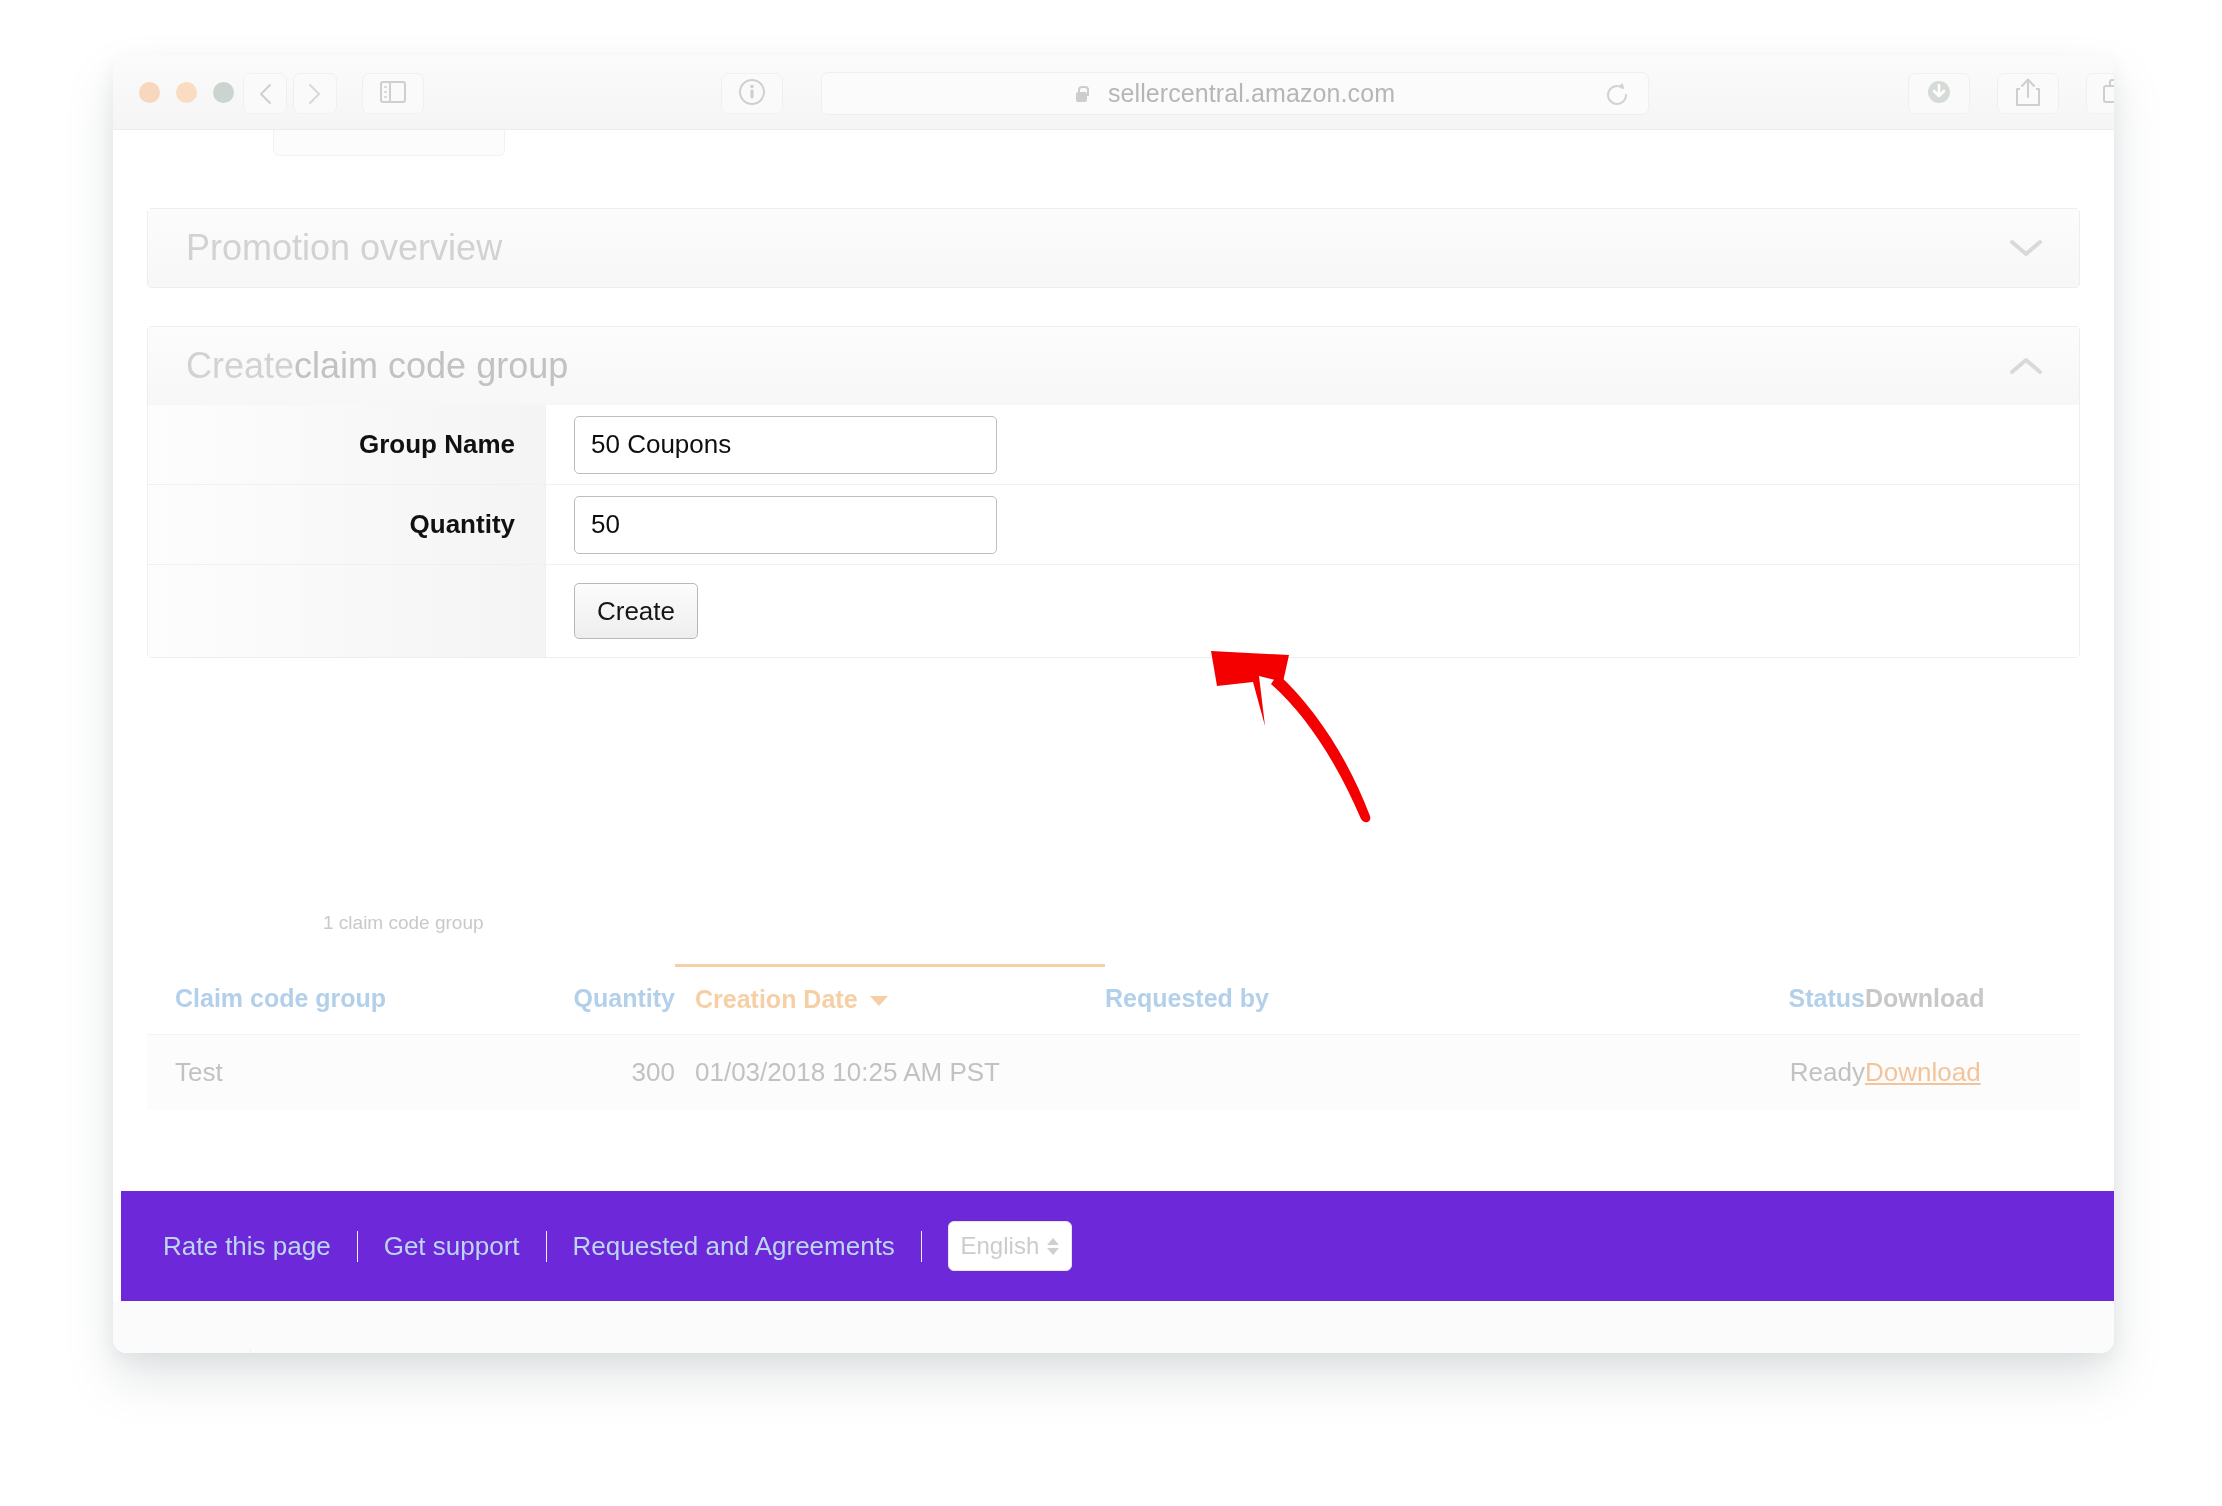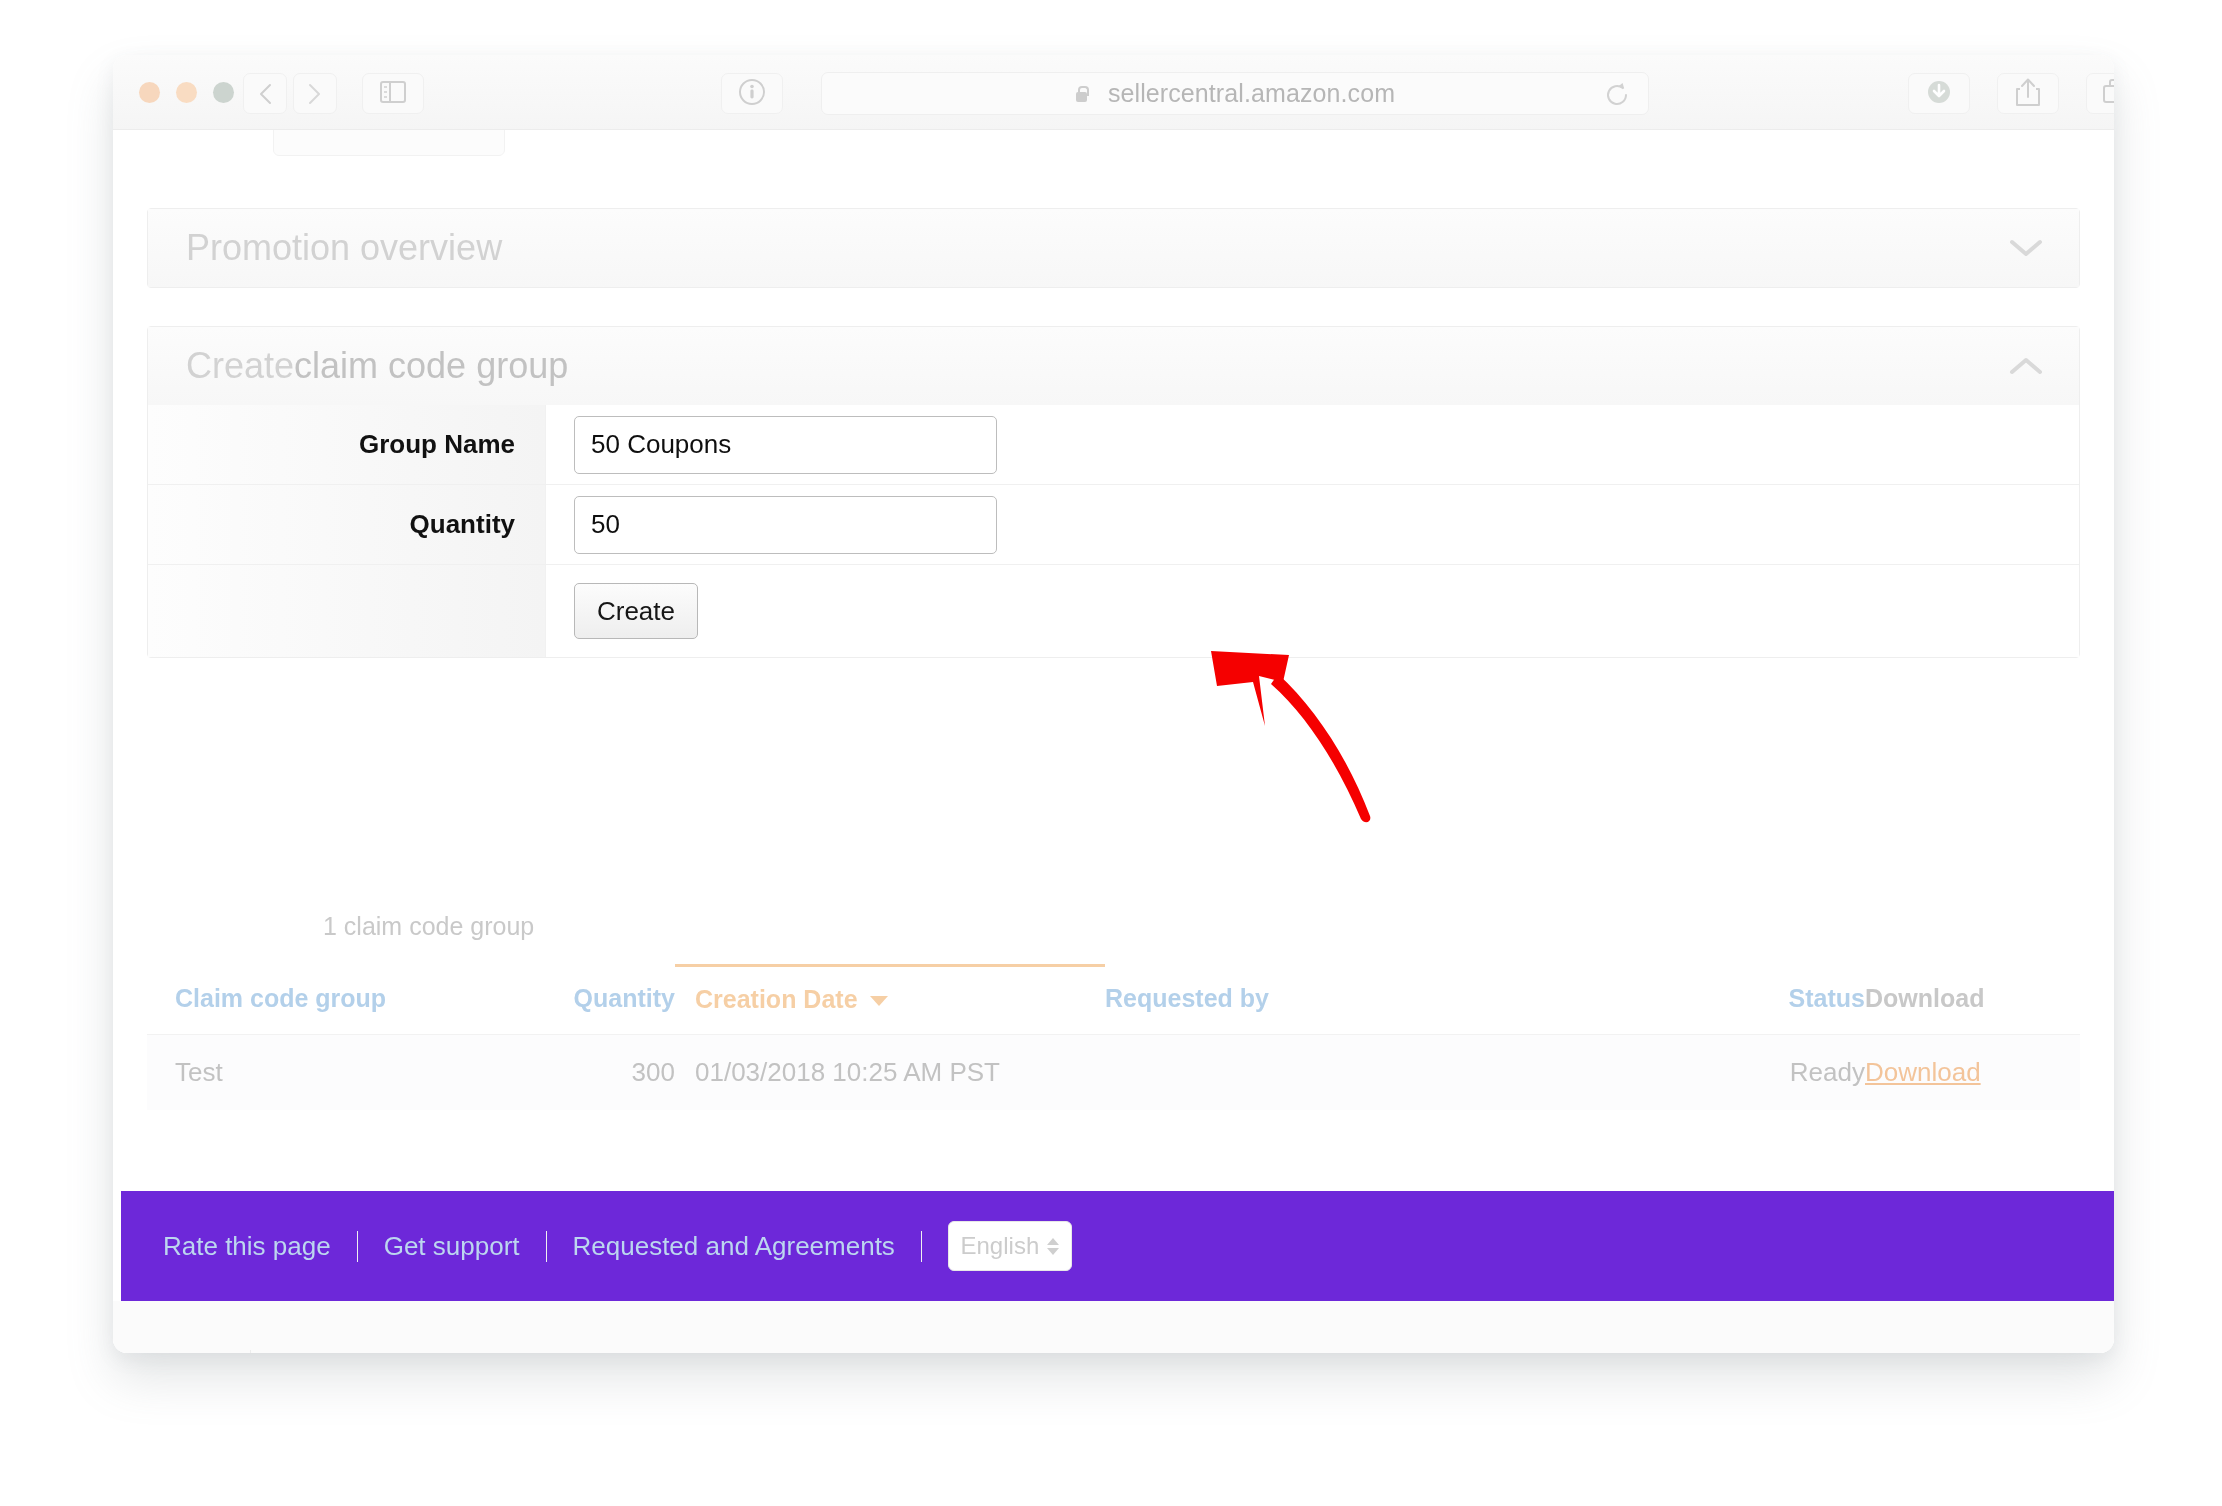--- a/index.html
+++ b/index.html
@@ -170,21 +170,21 @@
     border-radius: 5px;
     font-size: 26px; color: #161616;
     font-family: "Liberation Sans", sans-serif;
     cursor: pointer;
   }
   .form-row.btn-row { min-height: 92px; }
 
   
   .result-count {
     position: absolute; left: 210px; top: 782px;
-    font-size: 25px; color: #c9c9c9;
+    font-size: 19px; color: #c9c9c9;
   }
   .results-table {
     position: absolute; left: 34px; top: 834px;
     width: 1933px;
     border-collapse: collapse;
     table-layout: fixed;
   }
   .results-table th {
     text-align: left;
     font-size: 25px; font-weight: bold;

